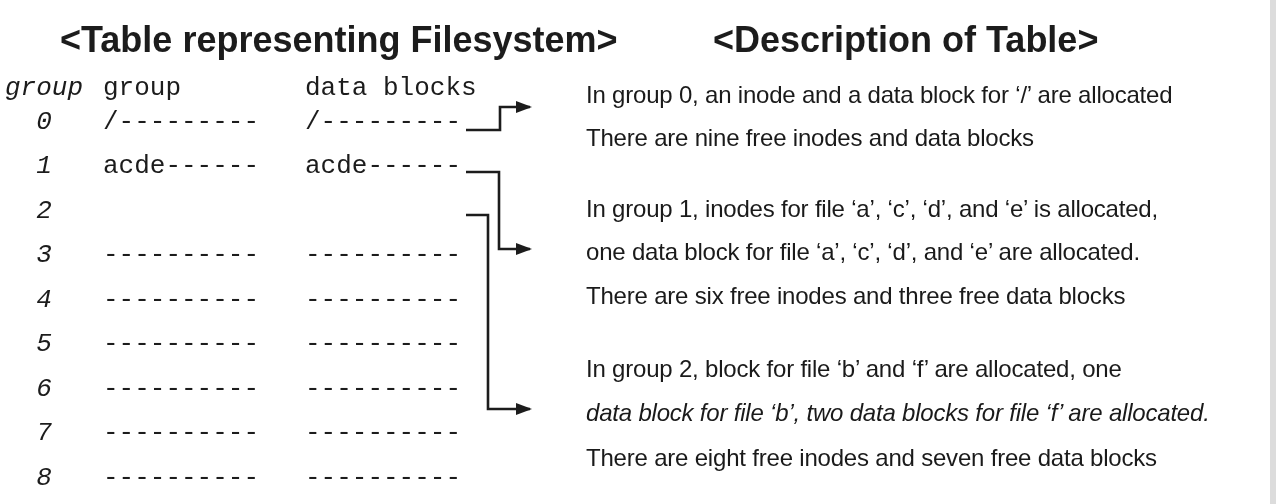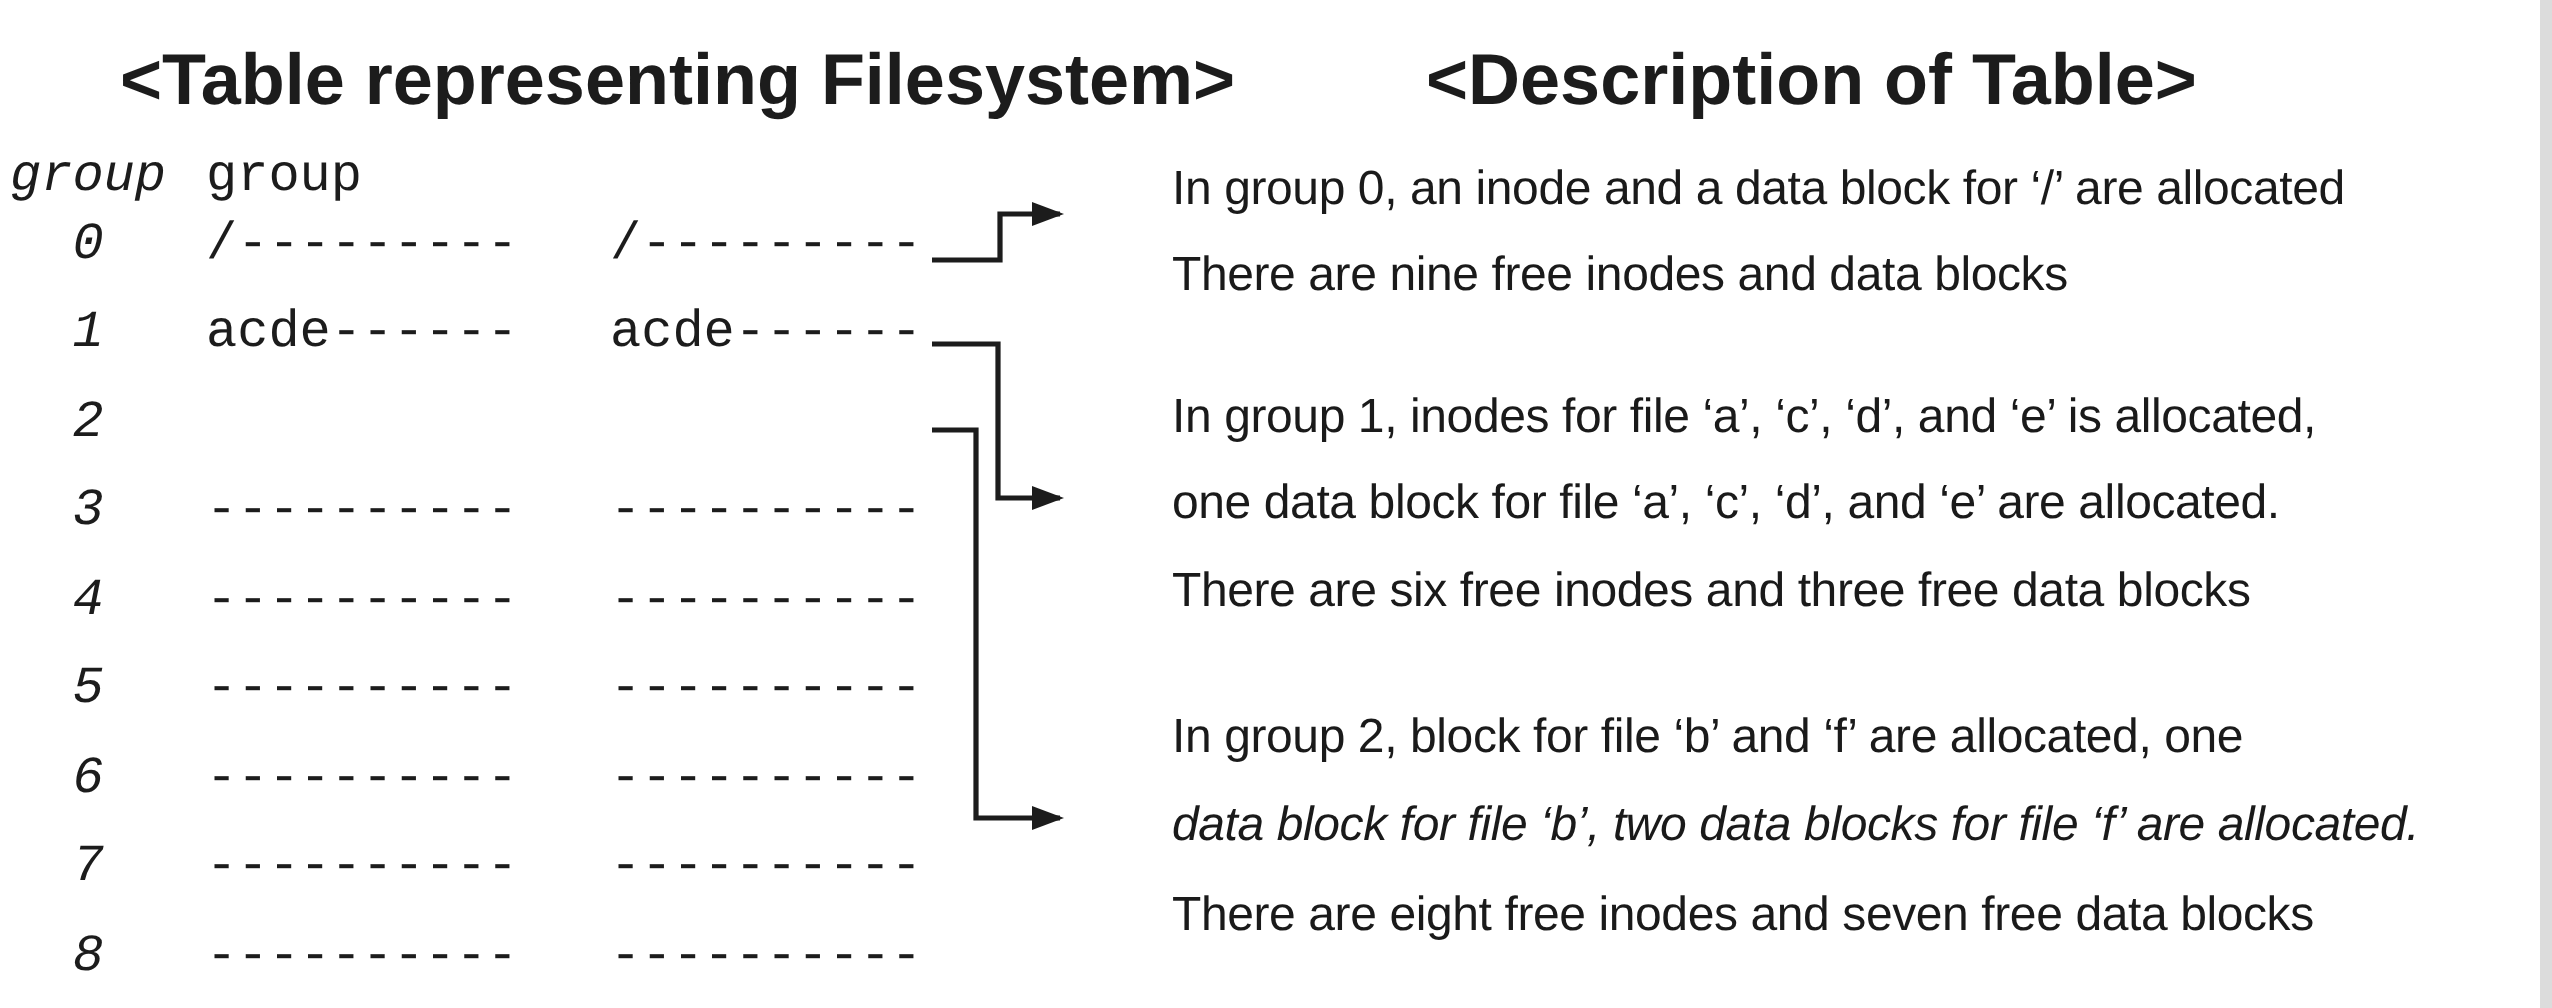--- a/index.html
+++ b/index.html
@@ -66,20 +66,21 @@
   <polyline fill="none" stroke="#1c1c1c" stroke-width="2.6" marker-end="url(#ah)" points="466,130 500,130 500,107 530,107"></polyline>
   <polyline fill="none" stroke="#1c1c1c" stroke-width="2.6" marker-end="url(#ah)" points="466,172 499,172 499,249 530,249"></polyline>
   <polyline fill="none" stroke="#1c1c1c" stroke-width="2.6" marker-end="url(#ah)" points="466,215 488,215 488,409 530,409"></polyline>
 </svg>
 
 <div class="abs section-title" style="left:60px; top:24px;">&lt;Table representing Filesystem&gt;</div>
 
 <div class="trow mono" style="top:72px;">
   <span class="cell cell-group">group</span>
   <span class="cell cell-inodes">group</span>
+  <span class="cell cell-data">data blocks</span>
 </div>
 
 <div class="trow mono" style="top:106px;">
   <span class="cell cell-group">0</span>
   <span class="cell cell-inodes">/---------</span>
   <span class="cell cell-data">/---------</span>
 </div>
 <div class="trow mono" style="top:150px;">
   <span class="cell cell-group">1</span>
   <span class="cell cell-inodes">acde------</span>

